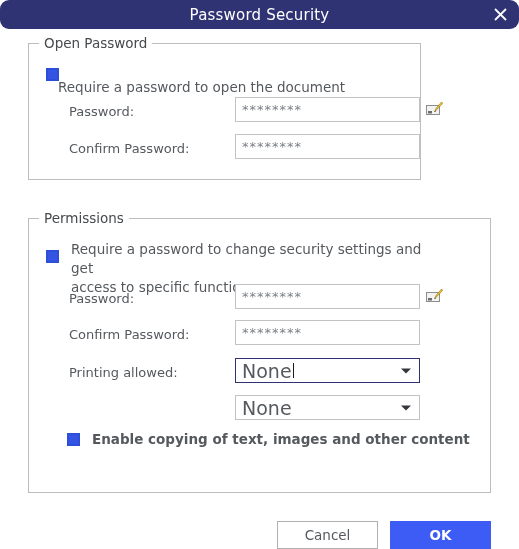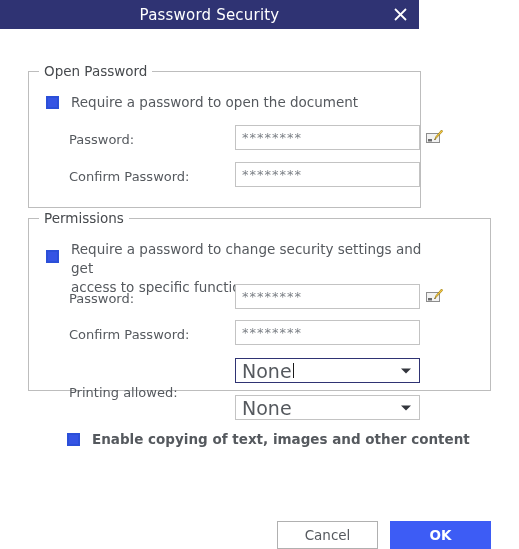--- a/index.html
+++ b/index.html
@@ -13,26 +13,27 @@
     font-family: "DejaVu Sans", "Liberation Sans", sans-serif;
     overflow: hidden;
     position: relative;
     color: #555a5f;
   }
 
   
   .titlebar {
     position: absolute;
     left: 0; top: 0;
-    width: 419px;
+    width: 519px;
     height: 29px;
     background: #2f3373;
     display: flex;
     align-items: center;
     justify-content: center;
+    border-radius: 9px;
   }
   .titlebar-text {
     color: #ffffff;
     font-size: 15px;
     letter-spacing: 0.2px;
   }
   .close-btn {
     position: absolute;
     right: 0; top: 0;
     width: 38px;
@@ -63,22 +64,22 @@
   .group-legend {
     position: absolute;
     top: -9px;
     left: 10px;
     background: #ffffff;
     padding: 0 5px;
     font-size: 13.5px;
     color: #46494d;
     white-space: nowrap;
   }
-  #group-open   { left: 28px; top: 42px;  width: 393px; height: 137px; }
-  #group-perms  { left: 28px; top: 189px; width: 463px; height: 173px; }
+  #group-open   { left: 28px; top: 14px;  width: 393px; height: 137px; }
+  #group-perms  { left: 28px; top: 189px; width: 463px; height: 275px; }
 
   
   .cb-row {
     position: absolute;
     display: flex;
     align-items: flex-start;
   }
   .checkbox {
     width: 13px;
     height: 13px;
@@ -212,21 +213,21 @@
       </svg>
     </span>
   </div>
 </div>
 
 <div class="dialog-body">
 
   <div class="group" id="group-open">
     <span class="group-legend">Open Password</span>
 
-    <div class="cb-row" style="left:17px; top:24px;">
+    <div class="cb-row" style="left:17px; top:24px;flex-direction:column;">
       <span class="checkbox">
         <span class="mark"></span>
       </span>
       <span class="cb-label" style="margin-top:-3px;">Require a password to open the document</span>
     </div>
 
     <span class="field-label" style="left:40px; top:60px;">Password:</span>
     <div class="textbox" style="left:206px; top:53px; width:185px;">********</div>
     <span class="edit-icon" style="left:397px; top:57px;">
       <svg width="17" height="15" viewBox="0 0 17 15">
@@ -259,21 +260,21 @@
         <rect x="0.5" y="4.5" width="13" height="9" fill="#f2f2f2" stroke="#8d8d8d" stroke-width="1"></rect>
         <rect x="2" y="10" width="4" height="2.5" fill="#6b6b6b"></rect>
         <polygon points="8.5,11 10,7.5 15.5,1 16.8,2.3 10.6,8.8" fill="#f5c63c" stroke="#9a7b10" stroke-width="0.7"></polygon>
         <polygon points="8.5,11 9.9,10.3 9.2,9.6" fill="#4a4a4a"></polygon>
       </svg>
     </span>
 
     <span class="field-label" style="left:40px; top:108px;">Confirm Password:</span>
     <div class="textbox" style="left:206px; top:101px; width:185px;">********</div>
 
-    <span class="field-label" style="left:40px; top:146px;margin-top:20px;">Printing allowed:</span>
+    <span class="field-label" style="left:40px; top:146px;">Printing allowed:</span>
     <div class="combo focused" style="left:206px; top:139px; width:185px;">
       <span>None</span>
         <span class="text-caret"></span>
       <span class="caret"></span>
     </div>
 
     <div class="combo" style="left:206px; top:176px; width:185px;">
       <span>None</span>
       <span class="caret"></span>
     </div>

